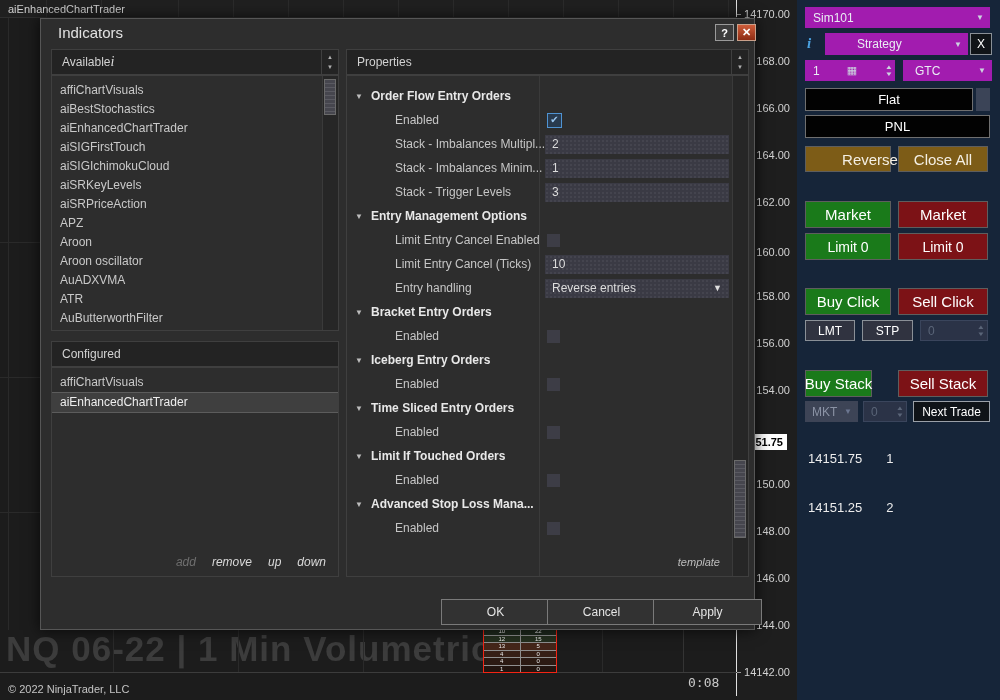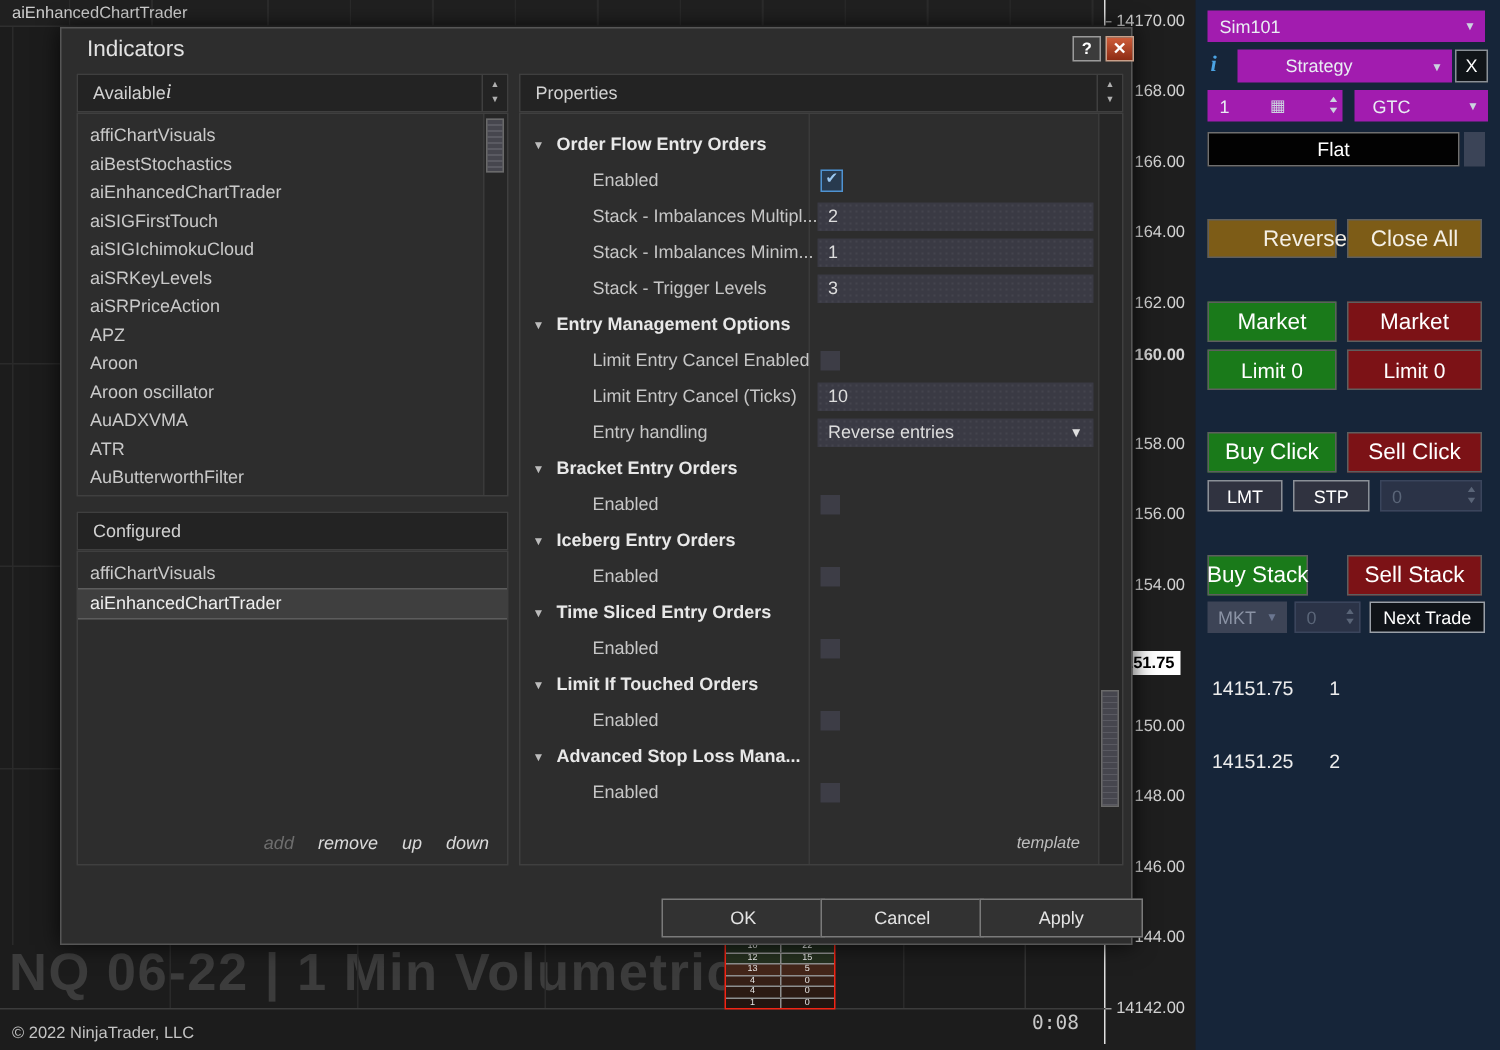--- a/index.html
+++ b/index.html
@@ -151,21 +151,21 @@
     <div class="axis-label" style="top: 8px;">14170.00</div>
     <div class="axis-tick" style="top: 14px;"></div>
     <div class="axis-label" style="top: 55px;">168.00</div>
     <div class="axis-tick" style="top: 61px;"></div>
     <div class="axis-label" style="top: 102px;">166.00</div>
     <div class="axis-tick" style="top: 108px;"></div>
     <div class="axis-label" style="top: 149px;">164.00</div>
     <div class="axis-tick" style="top: 155px;"></div>
     <div class="axis-label" style="top: 196px;">162.00</div>
     <div class="axis-tick" style="top: 202px;"></div>
-    <div class="axis-label" style="top: 231px; font-weight: bold;">160.00</div>
+    <div class="axis-label" style="top: 246px;">160.00</div>
     <div class="axis-tick" style="top: 249px;"></div>
     <div class="axis-label" style="top: 290px;">158.00</div>
     <div class="axis-tick" style="top: 296px;"></div>
     <div class="axis-label" style="top: 337px;">156.00</div>
     <div class="axis-tick" style="top: 343px;"></div>
     <div class="axis-label" style="top: 384px;">154.00</div>
     <div class="axis-tick" style="top: 390px;"></div>
     <div class="axis-label" style="top: 478px;">150.00</div>
     <div class="axis-tick" style="top: 484px;"></div>
     <div class="axis-label" style="top: 525px;">148.00</div>
@@ -200,20 +200,21 @@
       <span>▼</span>
     </span>
   </div>
   <div class="abs sel" style="left:106px;top:60px;width:89px;height:21px;padding-left:12px;">
     <span>GTC</span>
     <span class="chev">▼</span>
   </div>
 
   <div class="abs btn blackbtn" style="left:8px;top:88px;width:168px;height:23px;font-size:13px;">Flat</div>
   <div class="abs" style="left:179px;top:88px;width:14px;height:23px;background:#3b4457;"></div>
+  <div class="abs btn blackbtn" style="left:8px;top:115px;width:185px;height:23px;font-size:13px;">PNL</div>
 
   <div class="abs btn gold" style="left:8px;top:146px;width:86px;height:26px;font-size:15px;padding-left:44px;">Reverse</div>
   <div class="abs btn gold" style="left:101px;top:146px;width:90px;height:26px;font-size:15px;">Close All</div>
 
   <div class="abs btn green" style="left:8px;top:201px;width:86px;height:27px;font-size:15px;">Market</div>
   <div class="abs btn red" style="left:101px;top:201px;width:90px;height:27px;font-size:15px;">Market</div>
   <div class="abs btn green" style="left:8px;top:233px;width:86px;height:27px;font-size:14px;">Limit 0</div>
   <div class="abs btn red" style="left:101px;top:233px;width:90px;height:27px;font-size:14px;">Limit 0</div>
 
   <div class="abs btn green" style="left:8px;top:288px;width:86px;height:27px;font-size:15px;">Buy Click</div>

